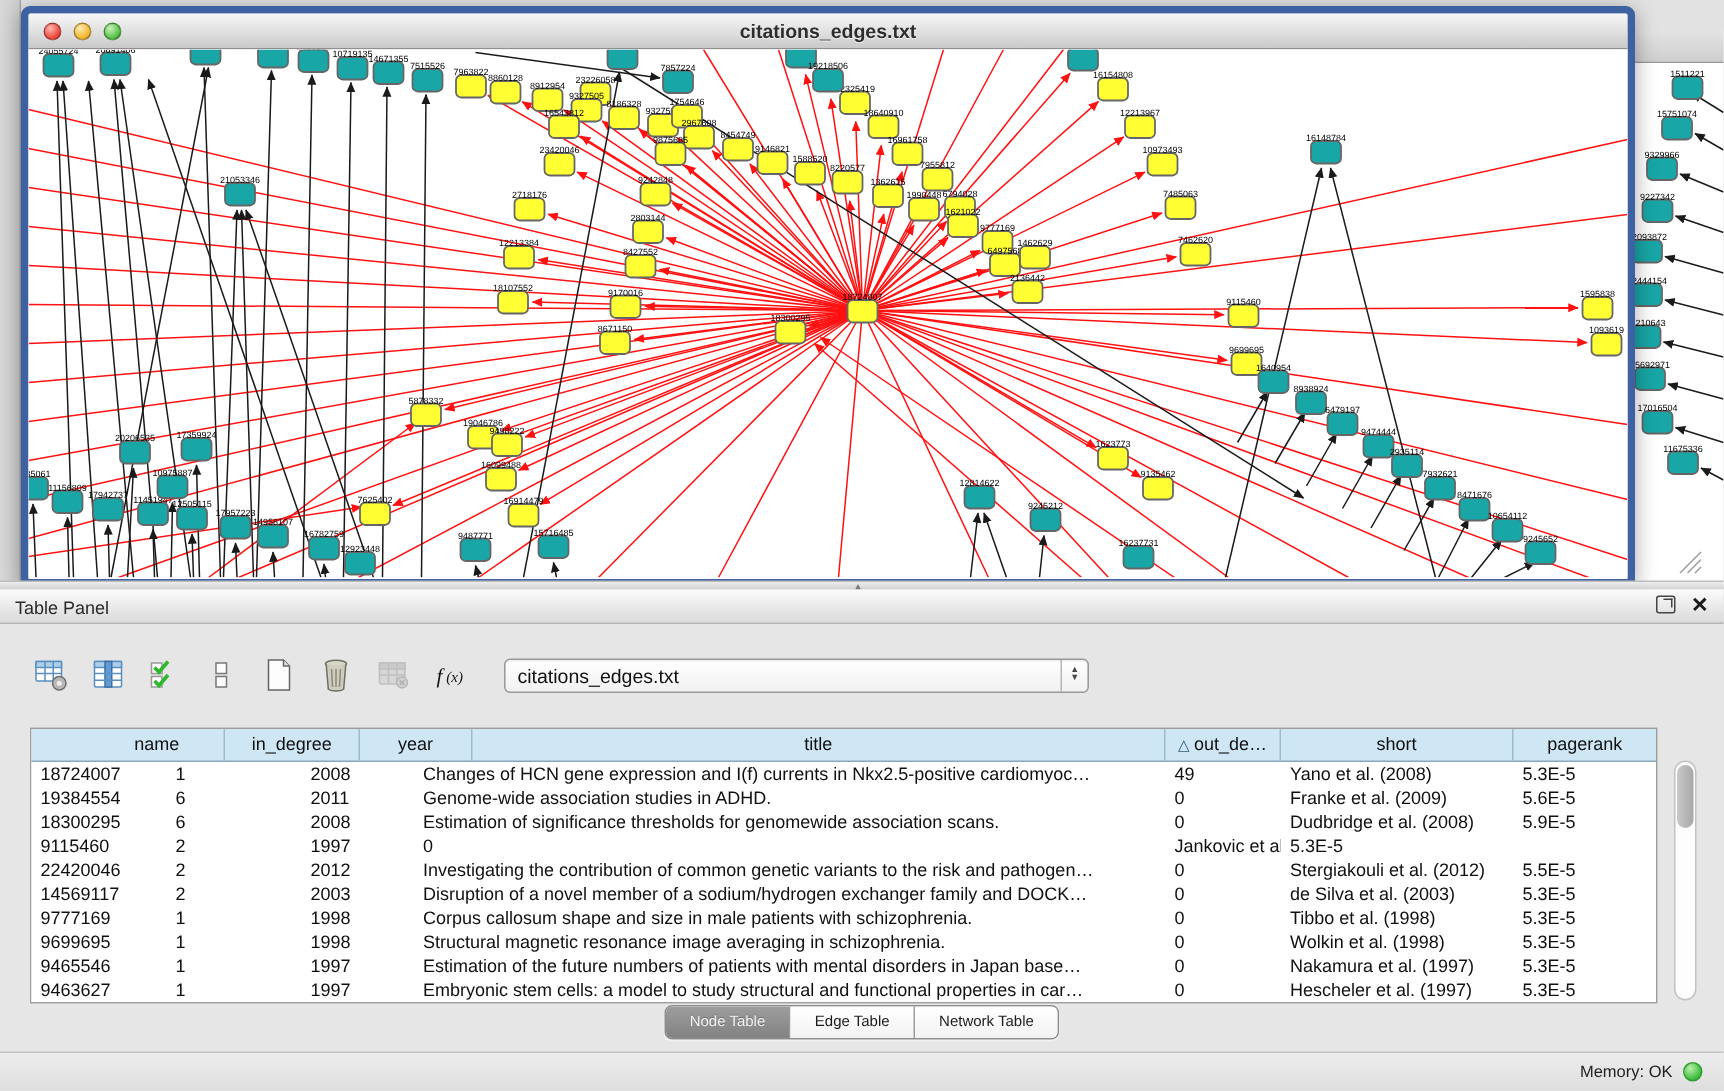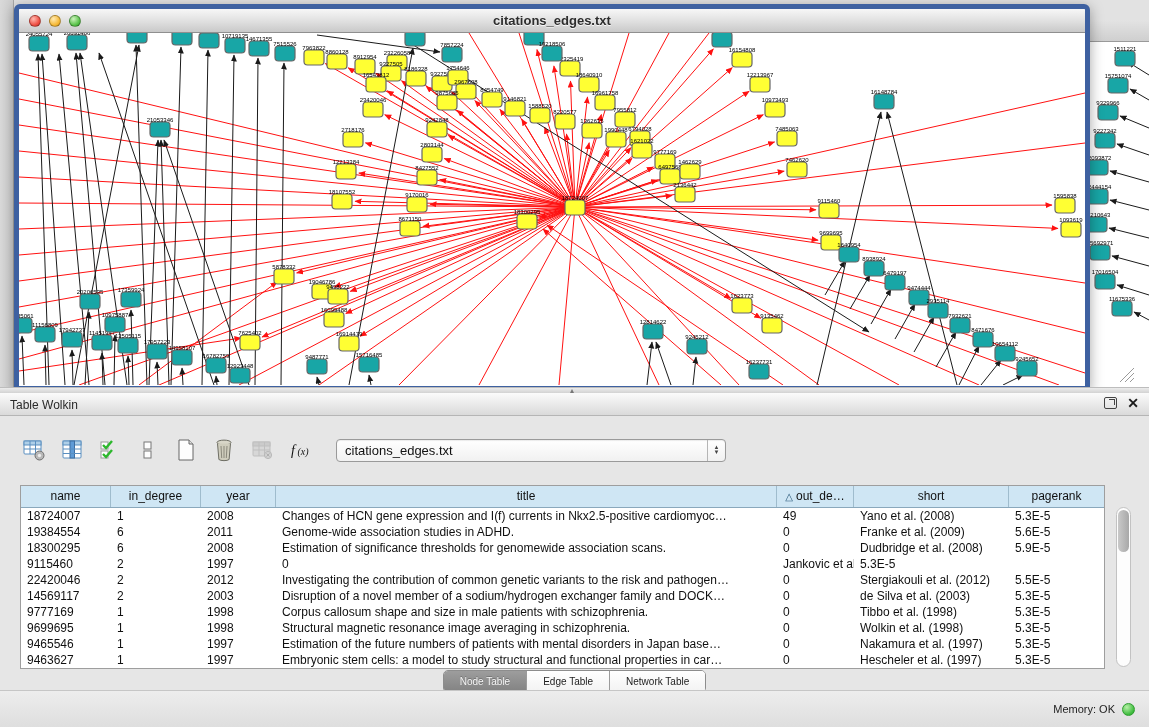--- a/index.html
+++ b/index.html
@@ -53,21 +53,21 @@
   .combo { margin-left:12px; width:390px; height:23px; background:linear-gradient(#ffffff,#f1f1f1);
     border:1px solid #9a9a9a; border-radius:4px; display:flex; align-items:center; position:relative;
     box-shadow:inset 0 1px 1px rgba(0,0,0,.08); }
   .combo .combo-text { flex:1; font-size:13px; color:#111; padding-left:8px; }
   .combo .stepper { width:18px; height:100%; border-left:1px solid #b5b5b5; display:flex;
     flex-direction:column; align-items:center; justify-content:center; font-size:6px; color:#444; line-height:5px; }
 
   .table-wrap { position:absolute; left:20px; top:92px; width:1085px;
     border:1px solid #9e9e9e; background:#fff; }
   .thead { display:grid; grid-template-columns:90px 90px 75px 1fr 77px 155px 95px;
-    height:22px; background:#cfe6f4; border-bottom:1px solid #8aa8bc; }
+    height:22px; background:#cfe6f4; border-bottom:1px solid #8aa8bc;padding-left:39px; }
   .thead .th { font-size:12px; color:#111; text-align:center; line-height:21px;
     border-right:1px solid #9fbccd; overflow:hidden; white-space:nowrap; }
   .thead .th:last-child { border-right:none; }
   .tbody .tr { display:grid; grid-template-columns:90px 90px 75px 1fr 77px 155px 95px; height:16px; background:#fff; }
   .tbody .td { font-size:12px; color:#101010; line-height:16px; padding:0 6px;
     overflow:hidden; white-space:nowrap; }
   .sort-tri { color:#2a5a7a; font-size:10px; margin-right:3px; }
 
   .vscroll { position:absolute; left:1116px; top:114px; width:15px; height:160px;
     background:#fdfdfd; border:1px solid #c2c2c2; border-radius:8px; }
@@ -75,21 +75,21 @@
     background:linear-gradient(90deg,#c9c9c9,#a8a8a8); border-radius:6px; }
 
   .tabs { position:absolute; left:0; top:277px; width:100%; display:flex; justify-content:center; }
   .seg { display:flex; border:1px solid #8d8d8d; border-radius:5px; overflow:hidden;
     background:#fff; box-shadow:0 1px 1px rgba(255,255,255,.7); }
   .seg .tab { font-size:10px; padding:5px 16px; color:#1c1c1c; border-right:1px solid #9b9b9b; background:linear-gradient(#ffffff,#f2f2f2); }
   .seg .tab:last-child { border-right:none; }
   .seg .tab.active { background:linear-gradient(#9d9d9d,#828282); color:#f4f4f4;
     text-shadow:0 -1px 0 rgba(0,0,0,.25); }
 
-  .statusbar { position:absolute; left:0; bottom:0; width:100%; height:37px;
+  .statusbar { position:absolute; left:0; bottom:0; width:100%; height:26px;
     background:linear-gradient(#ededed,#dedede); border-top:1px solid #c6c6c6;
     display:flex; justify-content:flex-end; align-items:center; padding-right:14px; gap:7px; }
   .statusbar .mem { font-size:11px; color:#222; }
   .mem-dot { width:13px; height:13px; border-radius:50%; border:1px solid #2f9e2f;
     background:radial-gradient(circle at 35% 30%, #b8f0a8, #3dbb3d 70%, #2f9e2f); }
 </style>
 </head>
 <body>
 
 <div class="left-strip"></div>
@@ -710,21 +710,21 @@
       </svg>
     </div>
 </div>
 
 <div class="splitter">
   <span class="handle">▴</span>
 </div>
 
 <div class="table-panel">
   <div class="panel-header">
-    <span class="ptitle">Table Wolkin</span>
+    <span class="ptitle">Table Panel</span>
     <span class="hicons">
       <span class="float-icon"></span>
       <span class="close-icon">✕</span>
     </span>
   </div>
 
   <div class="toolbar" id="toolbar">
       <span class="tool-btn">
         <svg viewBox="0 0 24 24">
           <rect x="2" y="3" width="17" height="13" rx="1" fill="#fff" stroke="#5a8fc0"></rect>

